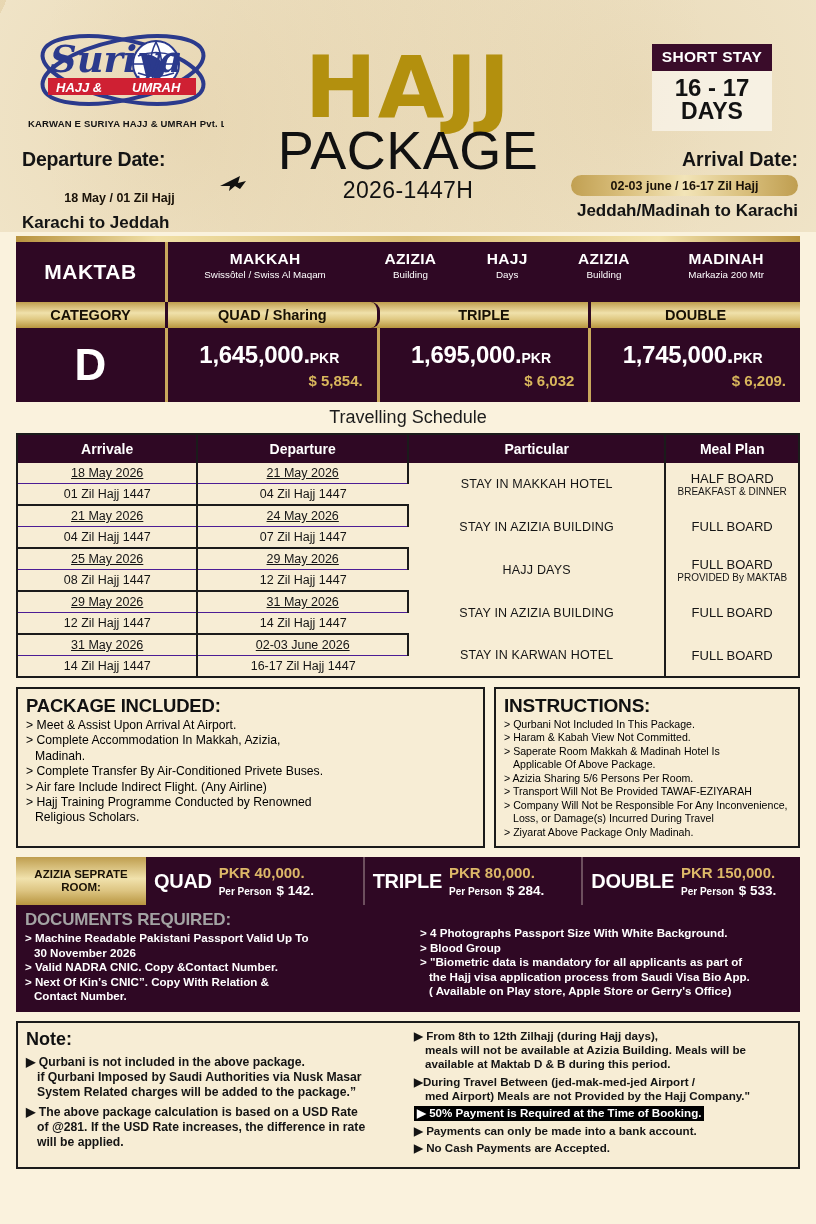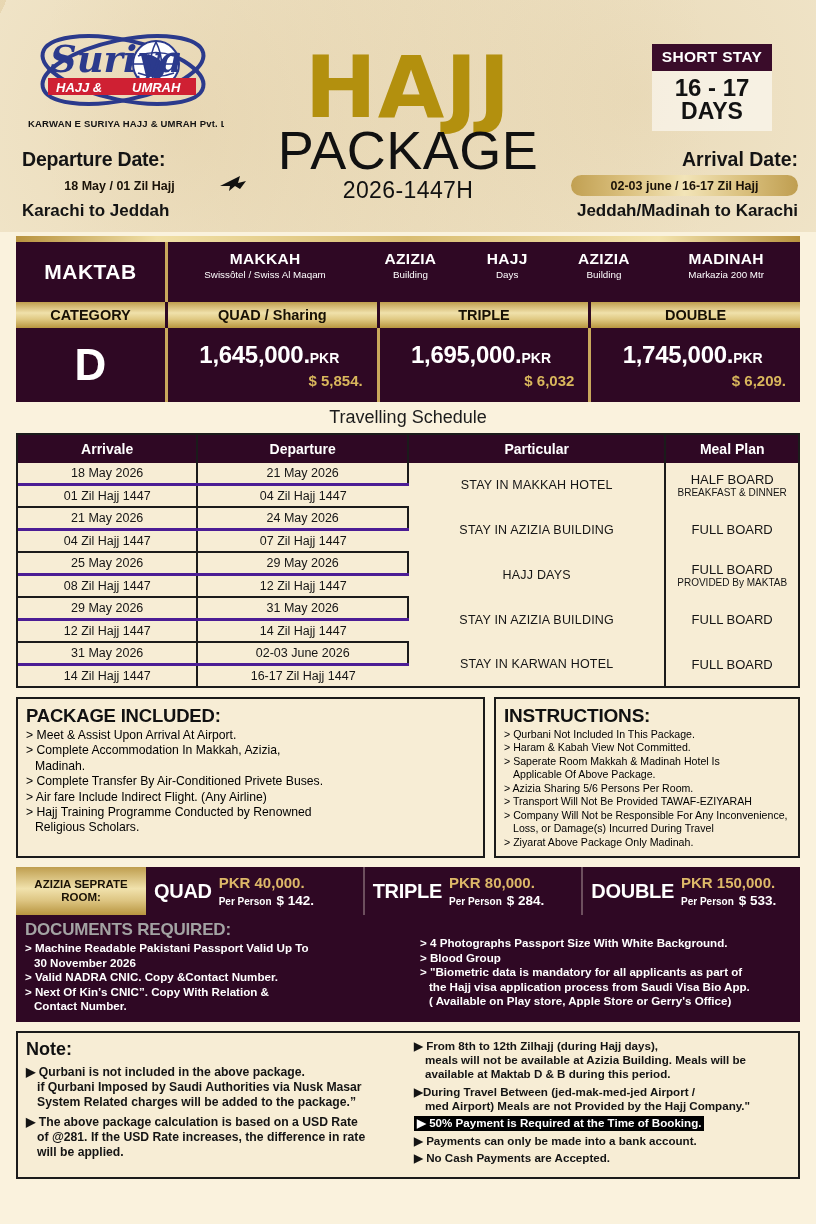--- a/index.html
+++ b/index.html
@@ -36,21 +36,21 @@
   .logo-svg{ display:block; width:190px; height:92px; }
   .company-line{
     font-size:9.5px; font-weight:bold; color:#131313;
     letter-spacing:.2px; white-space:nowrap; margin-top:2px;
     overflow:hidden; width:196px;
   }
 
   .dep-block{ position:absolute; left:22px; top:148px; width:260px; }
   .dep-title{ font-size:19.5px; font-weight:bold; color:#141414; letter-spacing:-.2px; }
   .pill{
-    margin-top:4px; height:21px; width:195px;
+    margin-top:16px; height:21px; width:195px;
     border-radius:11px;
     background:linear-gradient(90deg,#c7a košul 0%,#caa44f 0%,#e7d191 34%,#f0e0b0 52%,#d8bc74 78%,#c1a052 100%);
     display:flex; align-items:center; justify-content:center;
   }
   .pill span{ font-size:12.5px; font-weight:bold; color:#1a1208; }
   .route{ margin-top:5px; font-size:17px; font-weight:bold; color:#141414; }
 
   .plane-dep{ position:absolute; left:218px; top:172px; }
   .plane-arr{ position:absolute; left:574px; top:172px; }
 
@@ -109,21 +109,21 @@
   .mk-col.wide{ flex:2.05; }
   .mk-col.wide2{ flex:1.55; }
 
   .cat-row{ display:flex;
     background:linear-gradient(180deg,#c7a css,#c9a65a 0%,#efdfa8 45%,#e3cd8b 62%,#bd9c4c 100%); }
   .cat-row{ background:linear-gradient(180deg,#bf9e4e 0%,#f0e1ab 42%,#e0c983 66%,#b8953f 100%); }
   .cat-cell{ padding:5px 0; text-align:center; font-size:14.5px; font-weight:bold; color:#171004;
     border-right:3px solid #2f0824; }
   .cat-cell:last-child{ border-right:none; }
   .cc-cat{ width:152px; }
-  .cc-quad{ flex:1; }
+  .cc-quad{ flex:1;border-radius:9px; }
   .cc-triple{ flex:1; }
   .cc-double{ flex:1; }
 
   .price-row{ display:flex; background:#2f0824; min-height:74px; }
   .pr-letter{ width:152px; display:flex; align-items:center; justify-content:center;
     border-right:3px solid #c9a85c; }
   .pr-letter span{ color:#fff; font-size:44px; font-weight:bold; line-height:1; }
   .pr-cell{ flex:1; padding:8px 14px 8px 8px; border-right:3px solid #c9a85c;
     display:flex; flex-direction:column; justify-content:center; }
   .pr-cell:last-child{ border-right:none; }
@@ -138,21 +138,21 @@
   table.sch th{
     background:#2f0824; color:#fff; font-size:14px; font-weight:bold;
     padding:6px 0; border-right:2px solid #1b1b1b;
   }
   table.sch th:last-child{ border-right:none; }
   table.sch td{
     background:#f7edd5; color:#151515; font-size:12.5px; text-align:center;
     padding:3px 2px; border-right:2px solid #1b1b1b;
   }
   table.sch td:last-child{ border-right:none; }
-  td.dt{ border-bottom:3px solid #4c1d95; }
+  td.dt{ border-bottom:1px solid #4c1d95;text-decoration:underline; }
   tr.grp-end td{ border-bottom:2px solid #1b1b1b; }
   td.mid{ font-size:13px; font-weight:normal; letter-spacing:.2px; }
   td.meal .mp{ font-size:13px; display:block; }
   td.meal .sub{ font-size:10px; display:block; }
   .c-arr{ width:23%; } .c-dep{ width:27%; } .c-par{ width:33%; } .c-meal{ width:17%; }
 
   
   .boxes{ display:flex; gap:9px; margin:9px 16px 0; }
   .box{ border:2px solid #1b1b1b; background:#f7edd5; padding:6px 8px 7px; }
   .box.left{ width:469px; }

